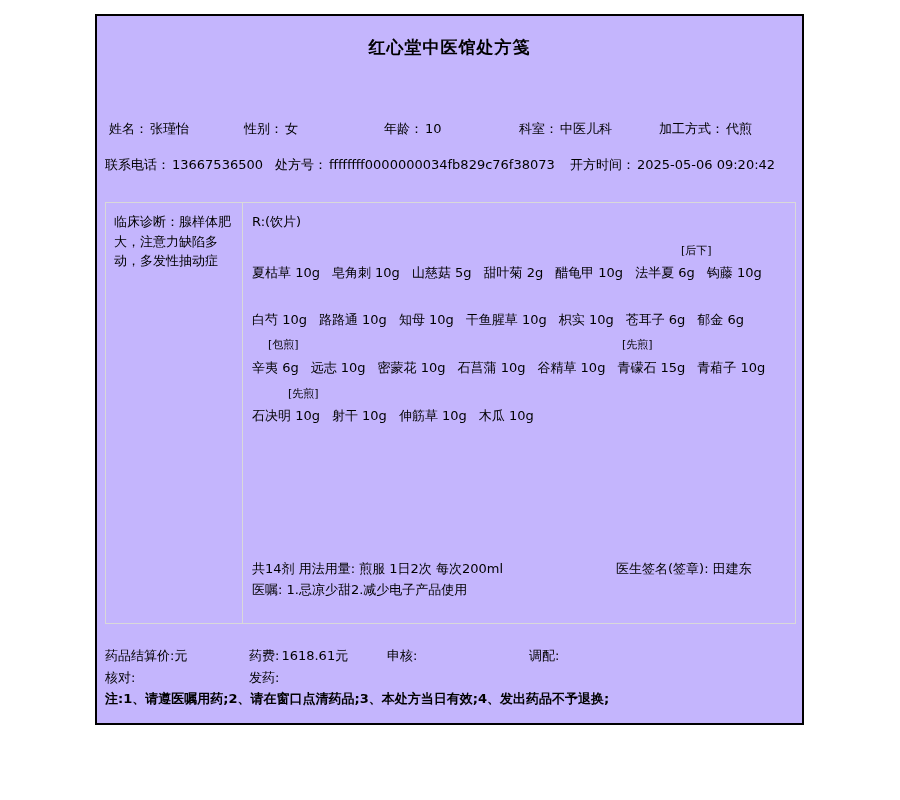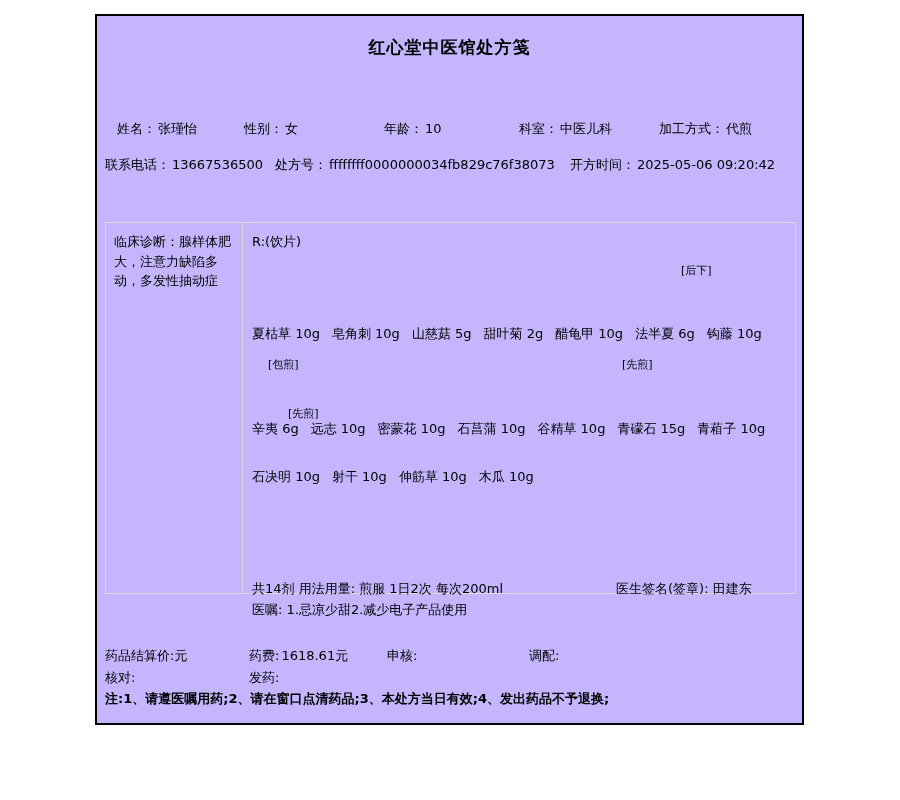--- a/index.html
+++ b/index.html
@@ -18,38 +18,38 @@
   }
   .abs{position:absolute;white-space:nowrap;}
   .fs13{font-size:13px;}
   .pair .lbl,.pair .val{display:inline;}
   .pair .val{margin-left:2px;}
   
   .row1{top:104px;}
   .row2{top:140px;}
   
   .midbox{
-    position:absolute;left:8px;top:206px;width:691px;height:372px;
+    position:absolute;left:8px;top:186px;width:691px;height:422px;
     border:1px solid #d9d9d9;box-sizing:border-box;
   }
   .diag{
     position:absolute;left:0;top:0;width:137px;height:100%;
     border-right:1px solid #d9d9d9;box-sizing:border-box;
     padding:9px 8px;font-size:13px;line-height:1.5;
   }
   .rxarea{
     position:absolute;left:138px;top:0;right:0;bottom:0;font-size:13px;
   }
   .rx-header{left:8px;top:10px;}
   .tag{font-size:11px;color:#000;}
   .tag-houxia{left:437px;top:40px;}
   .tag-baojian{left:24px;top:134px;}
   .tag-xianjian1{left:378px;top:134px;}
   .tag-xianjian2{left:44px;top:183px;}
-  .herb-line{left:8px;white-space:nowrap;margin-top:41px;}
+  .herb-line{left:8px;white-space:nowrap;}
   .hl0{top:61px;}
   .hl1{top:108px;}
   .hl2{top:156px;}
   .hl3{top:204px;text-align:center;}
   .herb{margin-right:12px;}
   .herb:last-child{margin-right:0;}
   .rx-summary{left:8px;top:357px;}
   .rx-doctor{left:372px;top:357px;}
   .rx-advice{left:8px;top:378px;}
   
@@ -61,21 +61,21 @@
   .fc3{left:290px;}
   .fc4{left:432px;}
 </style>
 </head>
 <body>
 
 <div class="sheet">
 
   <div class="title">红心堂中医馆处方笺</div>
 
-  <span class="abs fs13 pair row1" style="left:20px">
+  <span class="abs fs13 pair row1" style="left:12px">
     <span class="lbl">姓名：</span><span class="val">张瑾怡</span>
   </span>
   <span class="abs fs13 pair row1" style="left:147px">
     <span class="lbl">性别：</span><span class="val">女</span>
   </span>
   <span class="abs fs13 pair row1" style="left:287px">
     <span class="lbl">年龄：</span><span class="val">10</span>
   </span>
   <span class="abs fs13 pair row1" style="left:422px">
     <span class="lbl">科室：</span><span class="val">中医儿科</span>
@@ -96,20 +96,21 @@
 
   <div class="midbox">
     <div class="diag">临床诊断：腺样体肥大，注意力缺陷多动，多发性抽动症</div>
 
     <div class="rxarea">
       <span class="abs rx-header">R:(饮片)</span>
 
       <span class="abs tag tag-houxia">[后下]</span>
       <div class="abs herb-line hl0"><span class="herb">夏枯草 10g</span><span class="herb">皂角刺 10g</span><span class="herb">山慈菇 5g</span><span class="herb">甜叶菊 2g</span><span class="herb">醋龟甲 10g</span><span class="herb">法半夏 6g</span><span class="herb">钩藤 10g</span></div>
 
+      <div class="abs herb-line hl1"><span class="herb">白芍 10g</span><span class="herb">路路通 10g</span><span class="herb">知母 10g</span><span class="herb">干鱼腥草 10g</span><span class="herb">枳实 10g</span><span class="herb">苍耳子 6g</span><span class="herb">郁金 6g</span></div>
 
       <span class="abs tag tag-baojian">[包煎]</span>
       <span class="abs tag tag-xianjian1">[先煎]</span>
       <div class="abs herb-line hl2"><span class="herb">辛夷 6g</span><span class="herb">远志 10g</span><span class="herb">密蒙花 10g</span><span class="herb">石菖蒲 10g</span><span class="herb">谷精草 10g</span><span class="herb">青礞石 15g</span><span class="herb">青葙子 10g</span></div>
 
       <span class="abs tag tag-xianjian2">[先煎]</span>
       <div class="abs herb-line hl3"><span class="herb">石决明 10g</span><span class="herb">射干 10g</span><span class="herb">伸筋草 10g</span><span class="herb">木瓜 10g</span></div>
 
       <span class="abs rx-summary">共14剂 用法用量: 煎服 1日2次 每次200ml</span>
       <span class="abs rx-doctor">医生签名(签章): 田建东</span>

